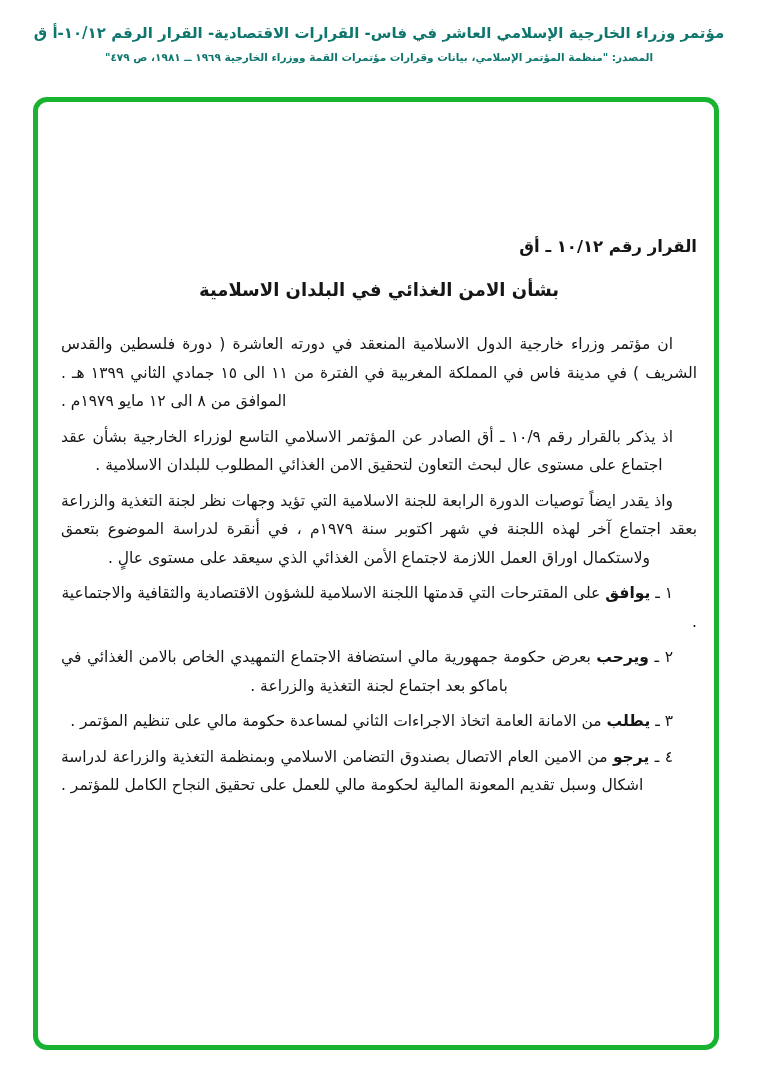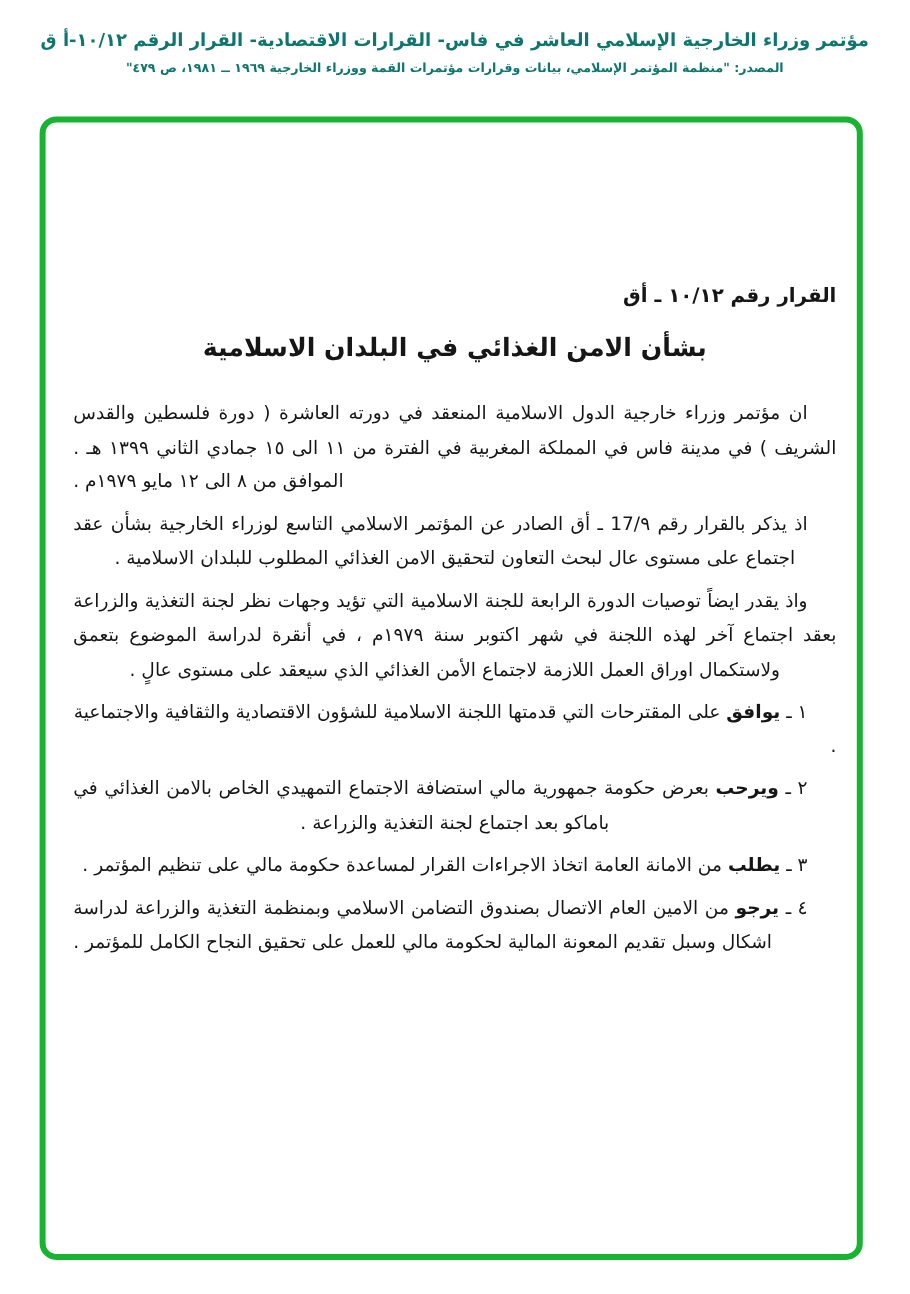--- a/index.html
+++ b/index.html
@@ -26,21 +26,21 @@
     border:5px solid #18b431;
     border-radius:14px;
     background:#ffffff;
   }
   
   .content{
     position:absolute;left:61px;top:233px;width:636px;
     direction:rtl;font-size:15.5px;line-height:28.5px;
   }
   .t1{text-align:right;font-weight:bold;font-size:16.5px;margin:0;}
-  .t2{text-align:center;font-weight:bold;font-size:21px;margin:14px 0 0 0;}
+  .t2{text-align:center;font-weight:bold;font-size:18px;margin:14px 0 0 0;}
   .paras{margin-top:26px;}
   p.body{
     margin:0 0 7px 0;
     text-align:justify;
     text-indent:24px;
   }
   p.single{text-align:right;}
   .last-left{text-align-last:left;}
   .last-center{text-align-last:center;}
   .gap-top{margin-top:15px;}
@@ -55,26 +55,26 @@
 </div>
 
 <div class="frame"></div>
 
 <div class="content" dir="rtl">
   <p class="t1">القرار رقم ١٠/١٢ ـ أق</p>
   <p class="t2">بشأن الامن الغذائي في البلدان الاسلامية</p>
 
   <div class="paras">
     <p class="body last-left">ان مؤتمر وزراء خارجية الدول الاسلامية المنعقد في دورته العاشرة ( دورة فلسطين والقدس الشريف ) في مدينة فاس في المملكة المغربية في الفترة من ١١ الى ١٥ جمادي الثاني ١٣٩٩ هـ . الموافق من ٨ الى ١٢ مايو ١٩٧٩م .</p>
-    <p class="body last-center">اذ يذكر بالقرار رقم 17/٩ ـ أق الصادر عن المؤتمر الاسلامي التاسع لوزراء الخارجية بشأن عقد اجتماع على مستوى عال لبحث التعاون لتحقيق الامن الغذائي المطلوب للبلدان الاسلامية .</p>
+    <p class="body last-center">اذ يذكر بالقرار رقم ١٠/٩ ـ أق الصادر عن المؤتمر الاسلامي التاسع لوزراء الخارجية بشأن عقد اجتماع على مستوى عال لبحث التعاون لتحقيق الامن الغذائي المطلوب للبلدان الاسلامية .</p>
     <p class="body last-center">واذ يقدر ايضاً توصيات الدورة الرابعة للجنة الاسلامية التي تؤيد وجهات نظر لجنة التغذية والزراعة بعقد اجتماع آخر لهذه اللجنة في شهر اكتوبر سنة ١٩٧٩م ، في أنقرة لدراسة الموضوع بتعمق ولاستكمال اوراق العمل اللازمة لاجتماع الأمن الغذائي الذي سيعقد على مستوى عالٍ .</p>
   </div>
 
   <div>
     <p class="body single"><span>١ ـ</span> <span class="verb">يوافق</span> <span>على المقترحات التي قدمتها اللجنة الاسلامية للشؤون الاقتصادية والثقافية والاجتماعية .</span></p>
 
     <p class="body last-center"><span>٢ ـ</span> <span class="verb">ويرحب</span> <span>بعرض حكومة جمهورية مالي استضافة الاجتماع التمهيدي الخاص بالامن الغذائي في باماكو بعد اجتماع لجنة التغذية والزراعة .</span></p>
 
-    <p class="body single gap-top"><span>٣ ـ</span> <span class="verb">يطلب</span> <span>من الامانة العامة اتخاذ الاجراءات القرار لمساعدة حكومة مالي على تنظيم المؤتمر .</span></p>
+    <p class="body single gap-top"><span>٣ ـ</span> <span class="verb">يطلب</span> <span>من الامانة العامة اتخاذ الاجراءات الثاني لمساعدة حكومة مالي على تنظيم المؤتمر .</span></p>
 
     <p class="body last-left"><span>٤ ـ</span> <span class="verb">يرجو</span> <span>من الامين العام الاتصال بصندوق التضامن الاسلامي وبمنظمة التغذية والزراعة لدراسة اشكال وسبل تقديم المعونة المالية لحكومة مالي للعمل على تحقيق النجاح الكامل للمؤتمر .</span></p>
   </div>
 </div>
 
 </body></html>

